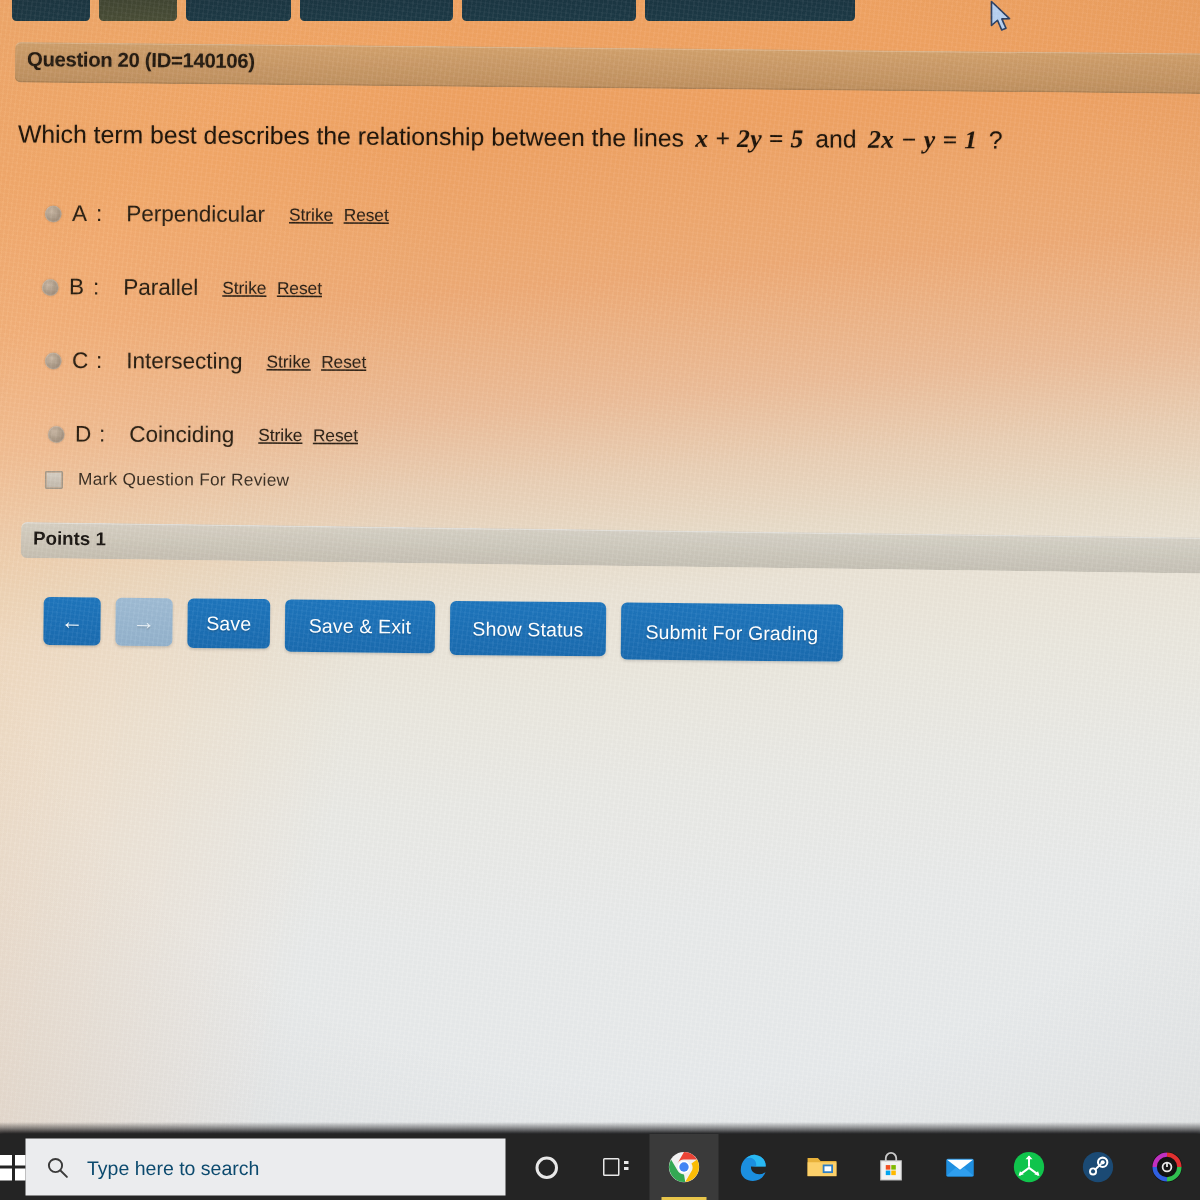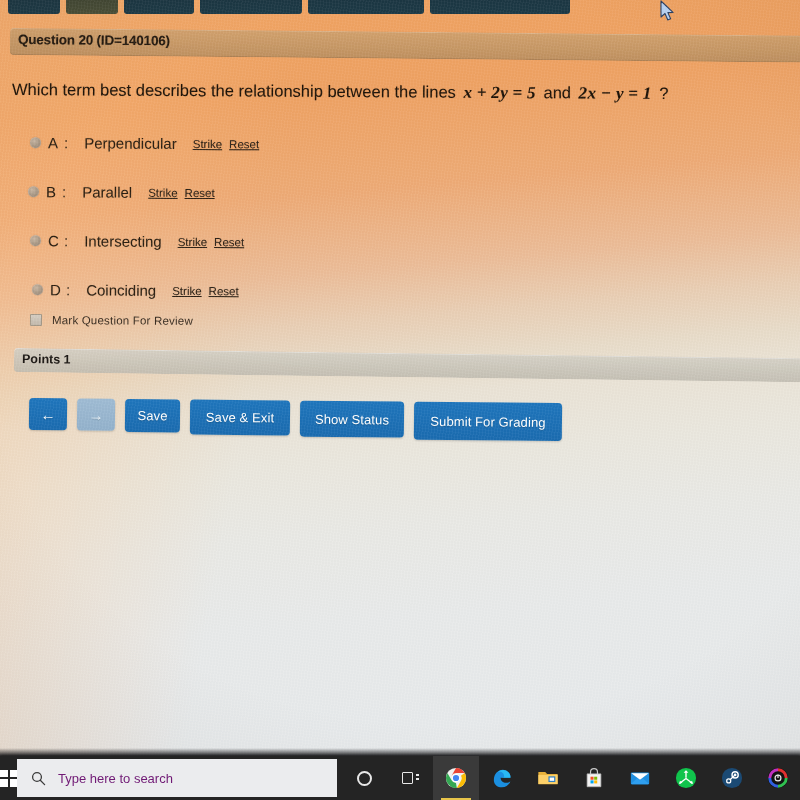--- a/index.html
+++ b/index.html
@@ -292,21 +292,21 @@
     align-self: center;
     cursor: text;
   }
   .search-glyph {
     width: 15px; height: 15px;
     margin-right: 12px;
     flex: 0 0 auto;
   }
   .search-placeholder {
     font-size: 13px;
-    color: #701a75;
+    color: #0c4a6e;
     font-family: "Liberation Sans", sans-serif;
   }
 
   .tray-icons {
     display: flex;
     align-items: center;
     gap: 0px;
     padding-left: 4px;
   }
   .tb-icon {

